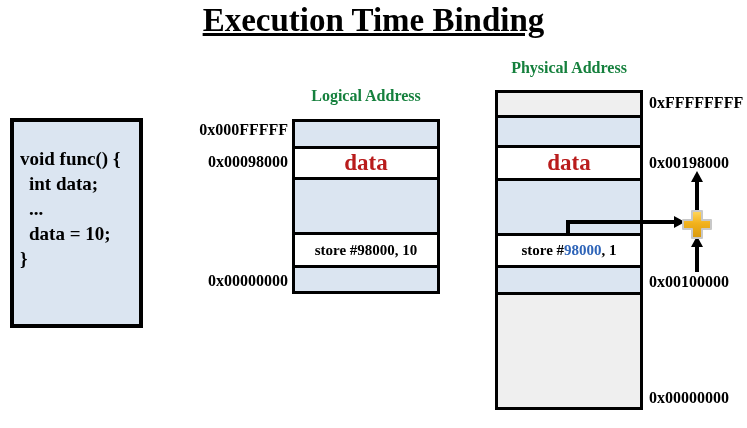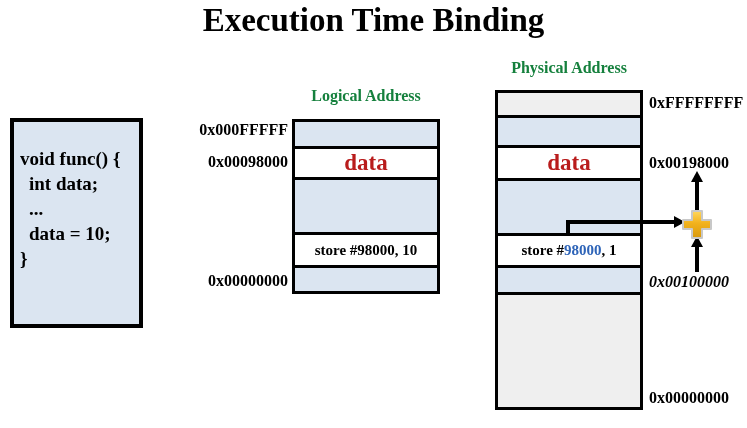--- a/index.html
+++ b/index.html
@@ -2,21 +2,21 @@
 <html><head>
 <meta charset="utf-8">
 <style>
   html,body { margin:0; padding:0; background:#fff; }
   .canvas {
     position:relative; width:747px; height:428px; background:#ffffff;
     font-family:"Liberation Serif", serif; overflow:hidden;
   }
   .title {
     position:absolute; top:2px; left:0; width:747px; text-align:center;
-    font-size:33px; font-weight:bold; color:#000; letter-spacing:0px;
+    font-size:33px; font-weight:bold; color:#000; letter-spacing:0px;text-decoration:underline;
   }
   
   .code-box {
     position:absolute; left:10px; top:118px; width:133px; height:210px;
     background:#dbe5f1; border:4px solid #000; box-sizing:border-box;
     padding-top:24px; padding-left:6px;
     font-size:19px; font-weight:bold; line-height:25px; color:#000;
   }
   .code-line.indent { padding-left:9px; }
   
@@ -47,21 +47,21 @@
     position:absolute; font-size:16px; font-weight:bold; color:#000;
     height:18px; line-height:18px; white-space:nowrap;
   }
   .addr-label.left { width:140px; left:148px; text-align:right; }
   .addr-label.right { left:649px; text-align:left; }
   .lbl-log-top { top:121px; }
   .lbl-log-data { top:153px; }
   .lbl-log-bottom { top:272px; }
   .lbl-phy-top { top:94px; }
   .lbl-phy-data { top:154px; }
-  .lbl-phy-base { top:273px;font-style:italic; }
+  .lbl-phy-base { top:273px; }
   .lbl-phy-bottom { top:389px; }
   
   .seg { position:absolute; background:#000; }
   .elbow-v { left:566px; top:223px; width:4px; height:12px; }
   .elbow-h { left:566px; top:220px; width:108px; height:4px; }
   .vline-top { left:695px; top:181px; width:4px; height:30px; }
   .vline-bottom { left:695px; top:246px; width:4px; height:26px; }
   .ah { position:absolute; width:0; height:0; }
   .ah.right { left:674px; top:216px; border-top:6px solid transparent; border-bottom:6px solid transparent; border-left:11px solid #000; }
   .ah.up-top { left:691px; top:171px; border-left:6px solid transparent; border-right:6px solid transparent; border-bottom:11px solid #000; }

